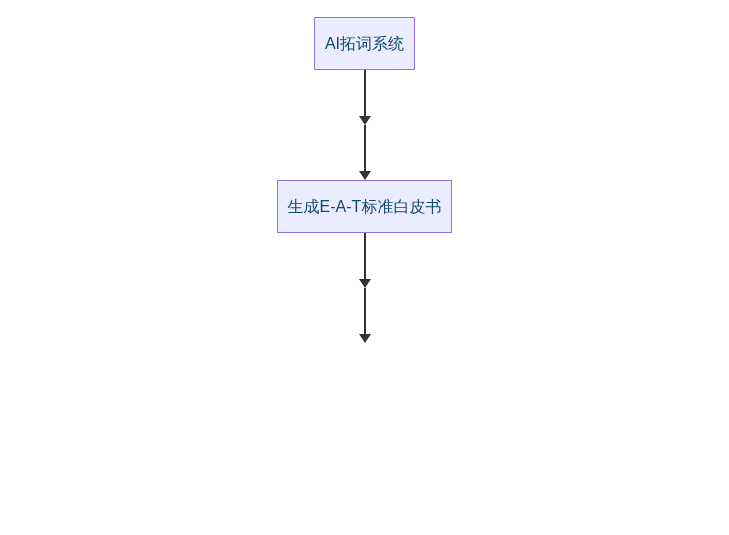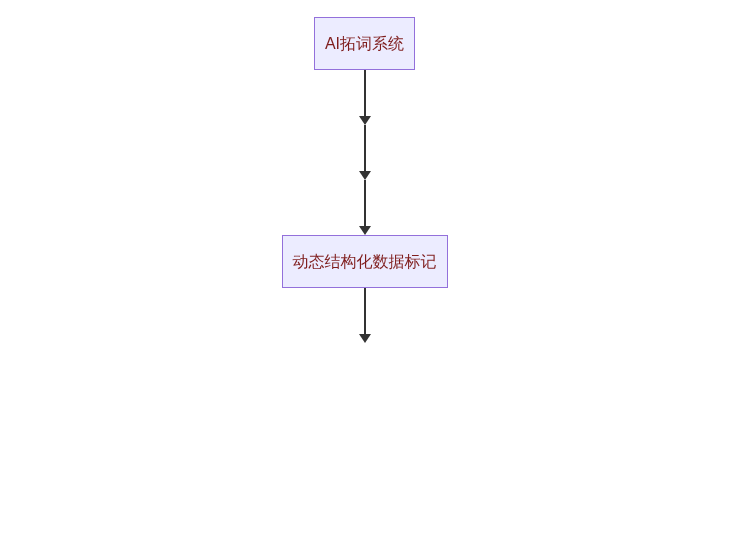--- a/index.html
+++ b/index.html
@@ -18,21 +18,21 @@
     height: 535px;
     display: flex;
     flex-direction: column;
     align-items: center;
     padding-top: 17px;
     box-sizing: border-box;
   }
   .node {
     background: #ECECFF;
     border: 1px solid #9370DB;
-    color: #7f1d1d;
+    color: #0c4a6e;
     font-size: 16px;
     line-height: 1;
     padding: 0 10px;
     min-height: 53px;
     display: flex;
     align-items: center;
     justify-content: center;
     box-sizing: border-box;
     white-space: nowrap;
   }
@@ -70,29 +70,29 @@
     <span class="line"></span>
     <span class="head"></span>
   </div>
 
 
   <div class="arrow">
     <span class="line"></span>
     <span class="head"></span>
   </div>
 
+  <div class="node">
+    <span>生成E-A-T标准白皮书</span>
+  </div>
 
   <div class="arrow">
     <span class="line"></span>
     <span class="head"></span>
   </div>
 
-  <div class="node">
-    <span>动态结构化数据标记</span>
-  </div>
 
   <div class="arrow">
     <span class="line"></span>
     <span class="head"></span>
   </div>
 
 
 </div>
 
 </body></html>

